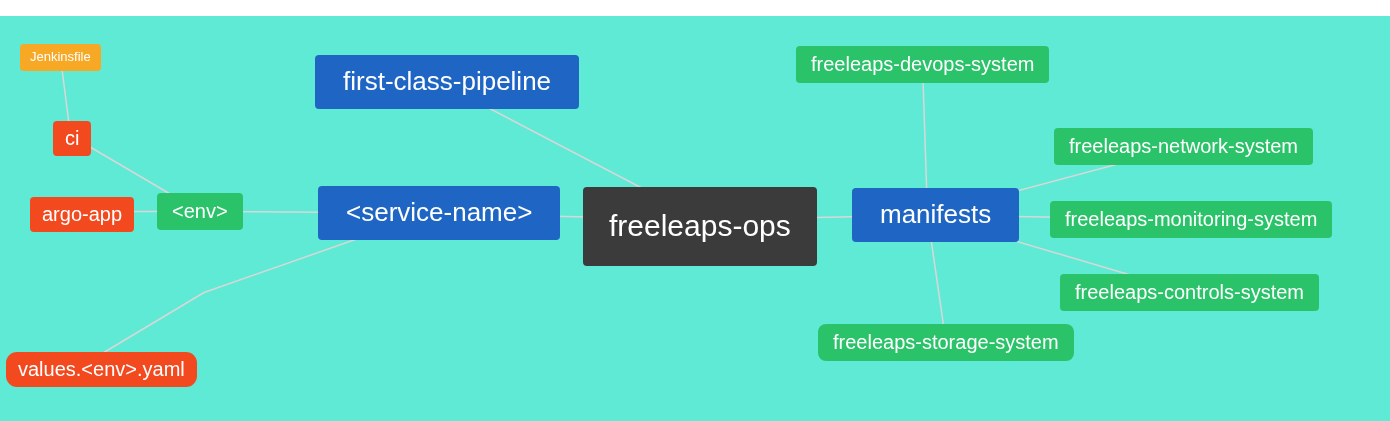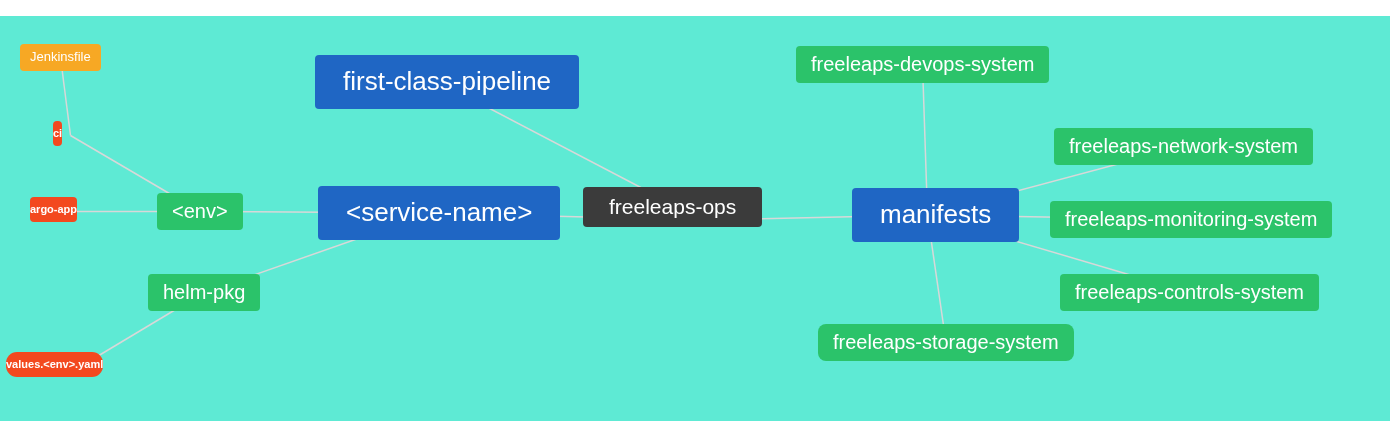--- a/index.html
+++ b/index.html
@@ -27,24 +27,24 @@
     position: absolute;
     color: #ffffff;
     border-radius: 4px;
     white-space: nowrap;
     display: inline-flex;
     align-items: center;
     justify-content: center;
     line-height: 1.15;
     cursor: default;
   }
-  .node.xl { font-size: 21px; padding: 8px 26px; }
+  .node.xl { font-size: 30px; padding: 22px 26px; }
   .node.lg { font-size: 26px; padding: 12px 28px; }
   .node.md { font-size: 20px; padding: 7px 15px; }
-  .node.sm { font-size: 11px; padding: 6px 0; font-weight: bold; }
+  .node.sm { font-size: 20px; padding: 6px 12px; }
   .node.xs { font-size: 13px; padding: 6px 10px; }
 </style>
 </head>
 <body>
 
 <div class="canvas">
 
   <svg id="edges" class="edges-svg" viewBox="0 0 1390 421">
       <line x1="60.5" y1="41.5" x2="70.5" y2="119.5" stroke="#d8d8d8" stroke-width="1.5"></line>
       <line x1="70.5" y1="119.5" x2="200" y2="195.5" stroke="#d8d8d8" stroke-width="1.5"></line>
@@ -59,21 +59,20 @@
       <line x1="927.5" y1="199" x2="1183.5" y2="130.5" stroke="#d8d8d8" stroke-width="1.5"></line>
       <line x1="927.5" y1="199" x2="1191" y2="203.5" stroke="#d8d8d8" stroke-width="1.5"></line>
       <line x1="927.5" y1="199" x2="1189.5" y2="276.5" stroke="#d8d8d8" stroke-width="1.5"></line>
       <line x1="927.5" y1="199" x2="946" y2="326.5" stroke="#d8d8d8" stroke-width="1.5"></line>
     </svg>
 
   <div class="node xs" style="left: 20px; top: 28px; background: rgb(247, 168, 36);">Jenkinsfile</div>
   <div class="node sm" style="left: 53px; top: 105px; background: rgb(243, 73, 31);">ci</div>
   <div class="node md" style="left: 157px; top: 177px; background: rgb(43, 195, 106);">&lt;env&gt;</div>
   <div class="node sm" style="left: 30px; top: 181px; background: rgb(243, 73, 31);">argo-app</div>
-  <div class="node md" style="left: 148px; top: 258px; background: rgb(43, 195, 106);">helm-pkg</div>
   <div class="node sm" style="left: 6px; top: 336px; background: rgb(243, 73, 31); border-radius: 11px;">values.&lt;env&gt;.yaml</div>
 
   <div class="node lg" style="left: 315px; top: 39px; background: rgb(31, 102, 196);">first-class-pipeline</div>
   <div class="node lg" style="left: 318px; top: 170px; background: rgb(31, 102, 196);">&lt;service-name&gt;</div>
   <div class="node xl" style="left: 583px; top: 171px; background: rgb(59, 59, 59);">freeleaps-ops</div>
   <div class="node lg" style="left: 852px; top: 172px; background: rgb(31, 102, 196);">manifests</div>
 
   <div class="node md" style="left: 796px; top: 30px; background: rgb(43, 195, 106);">freeleaps-devops-system</div>
   <div class="node md" style="left: 1054px; top: 112px; background: rgb(43, 195, 106);">freeleaps-network-system</div>
   <div class="node md" style="left: 1050px; top: 185px; background: rgb(43, 195, 106);">freeleaps-monitoring-system</div>

